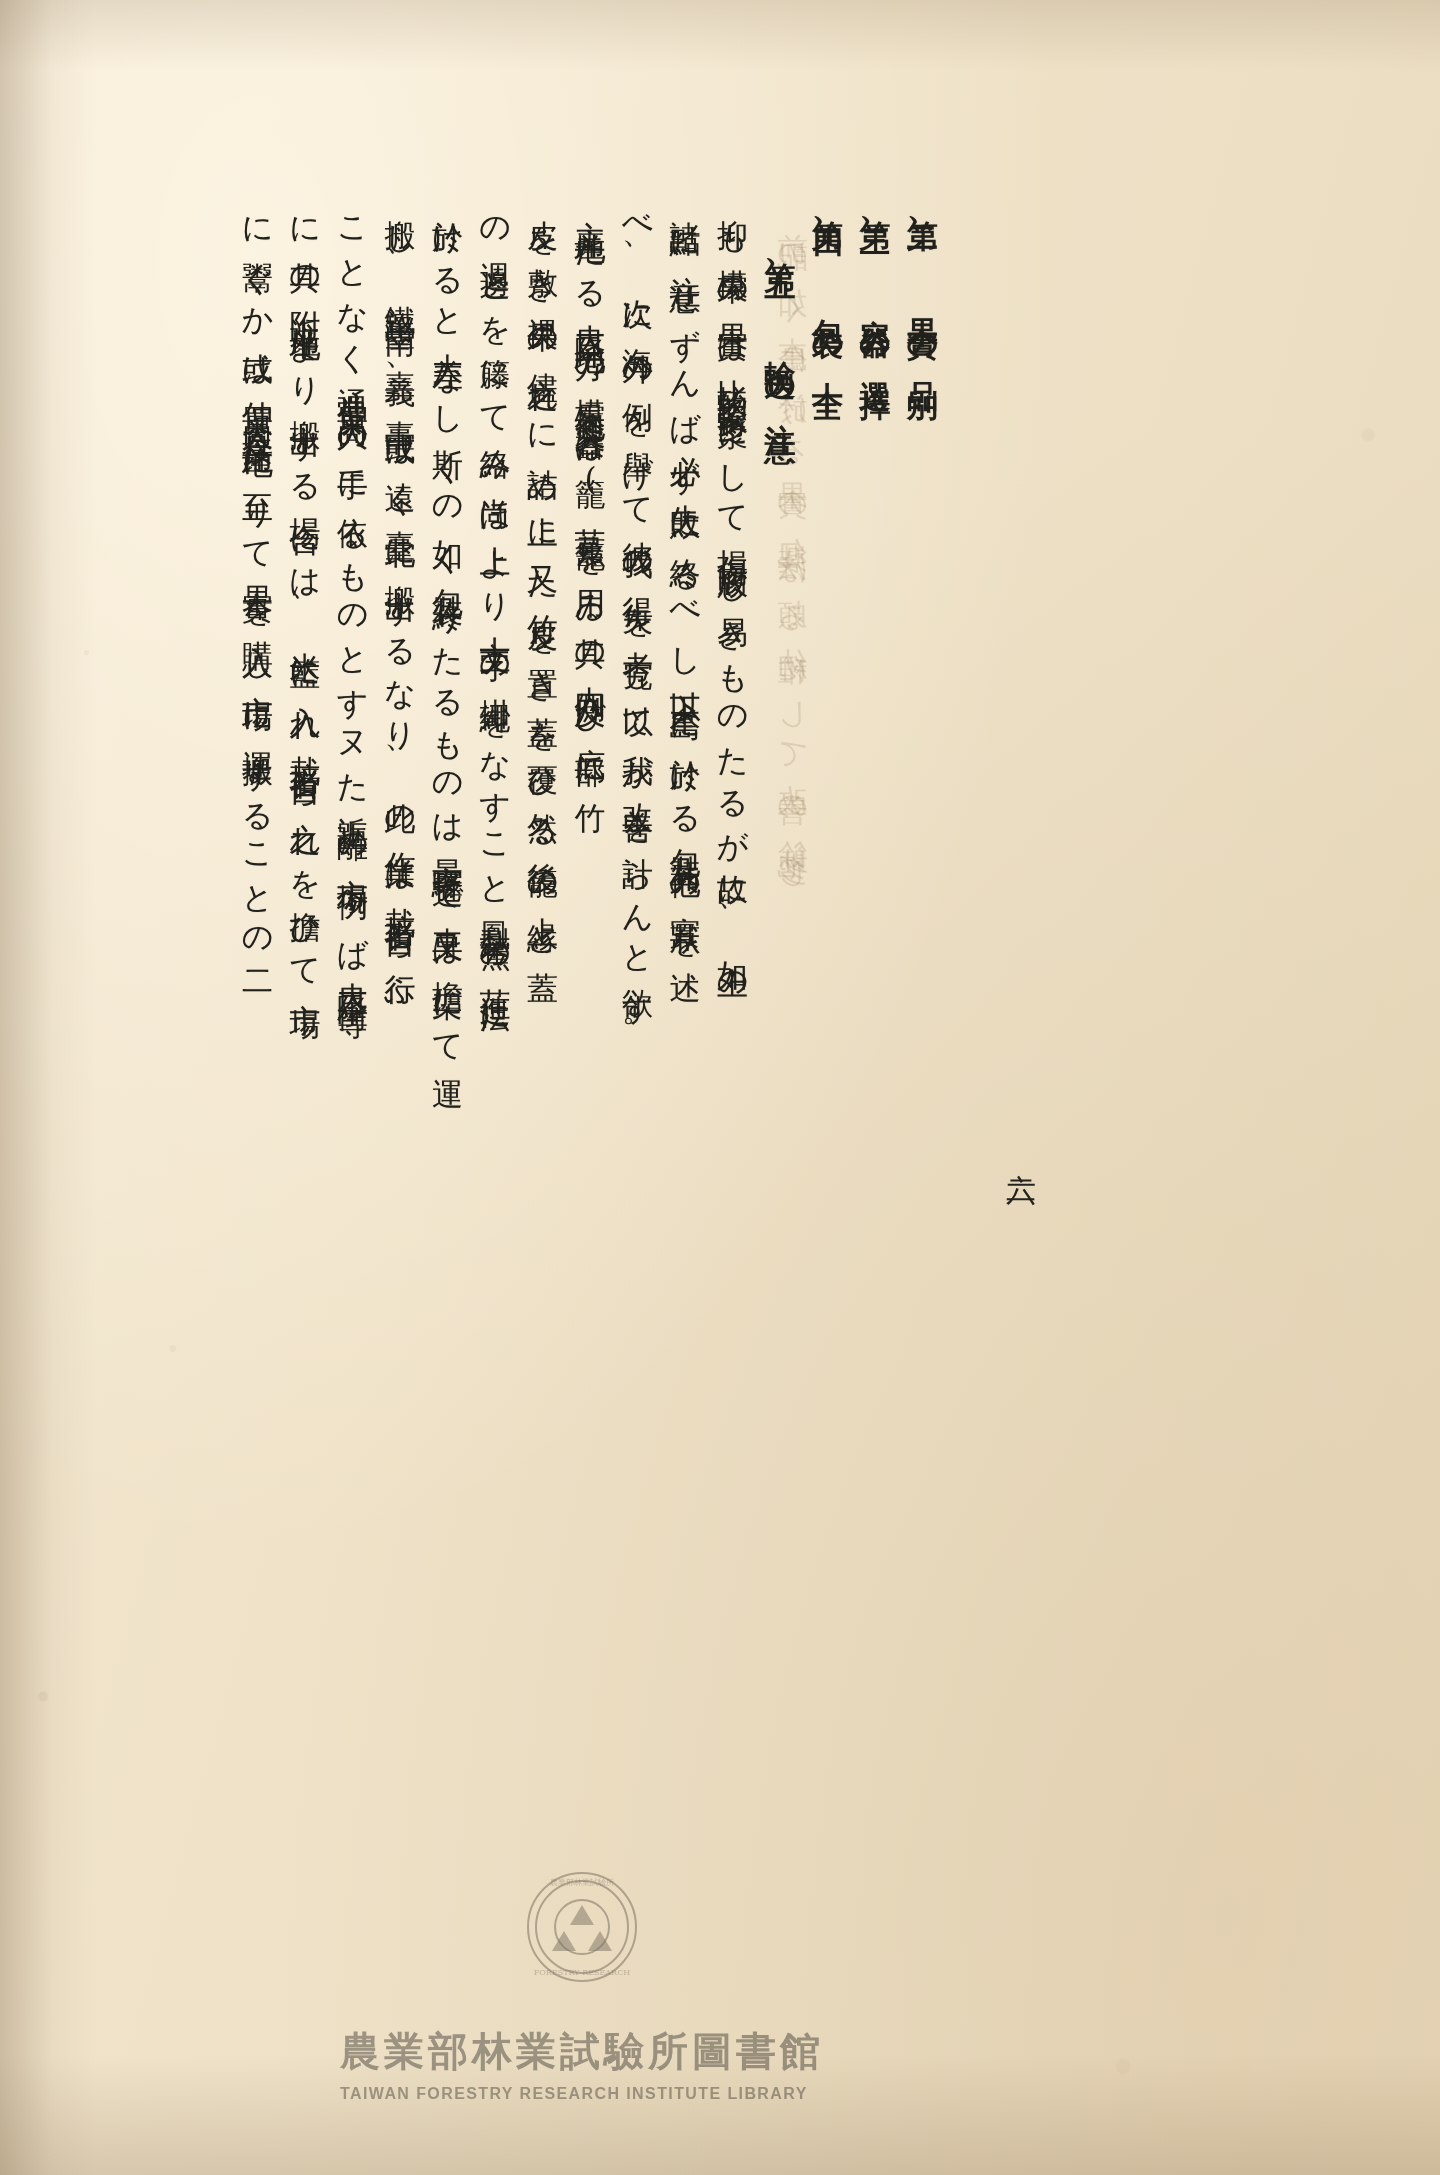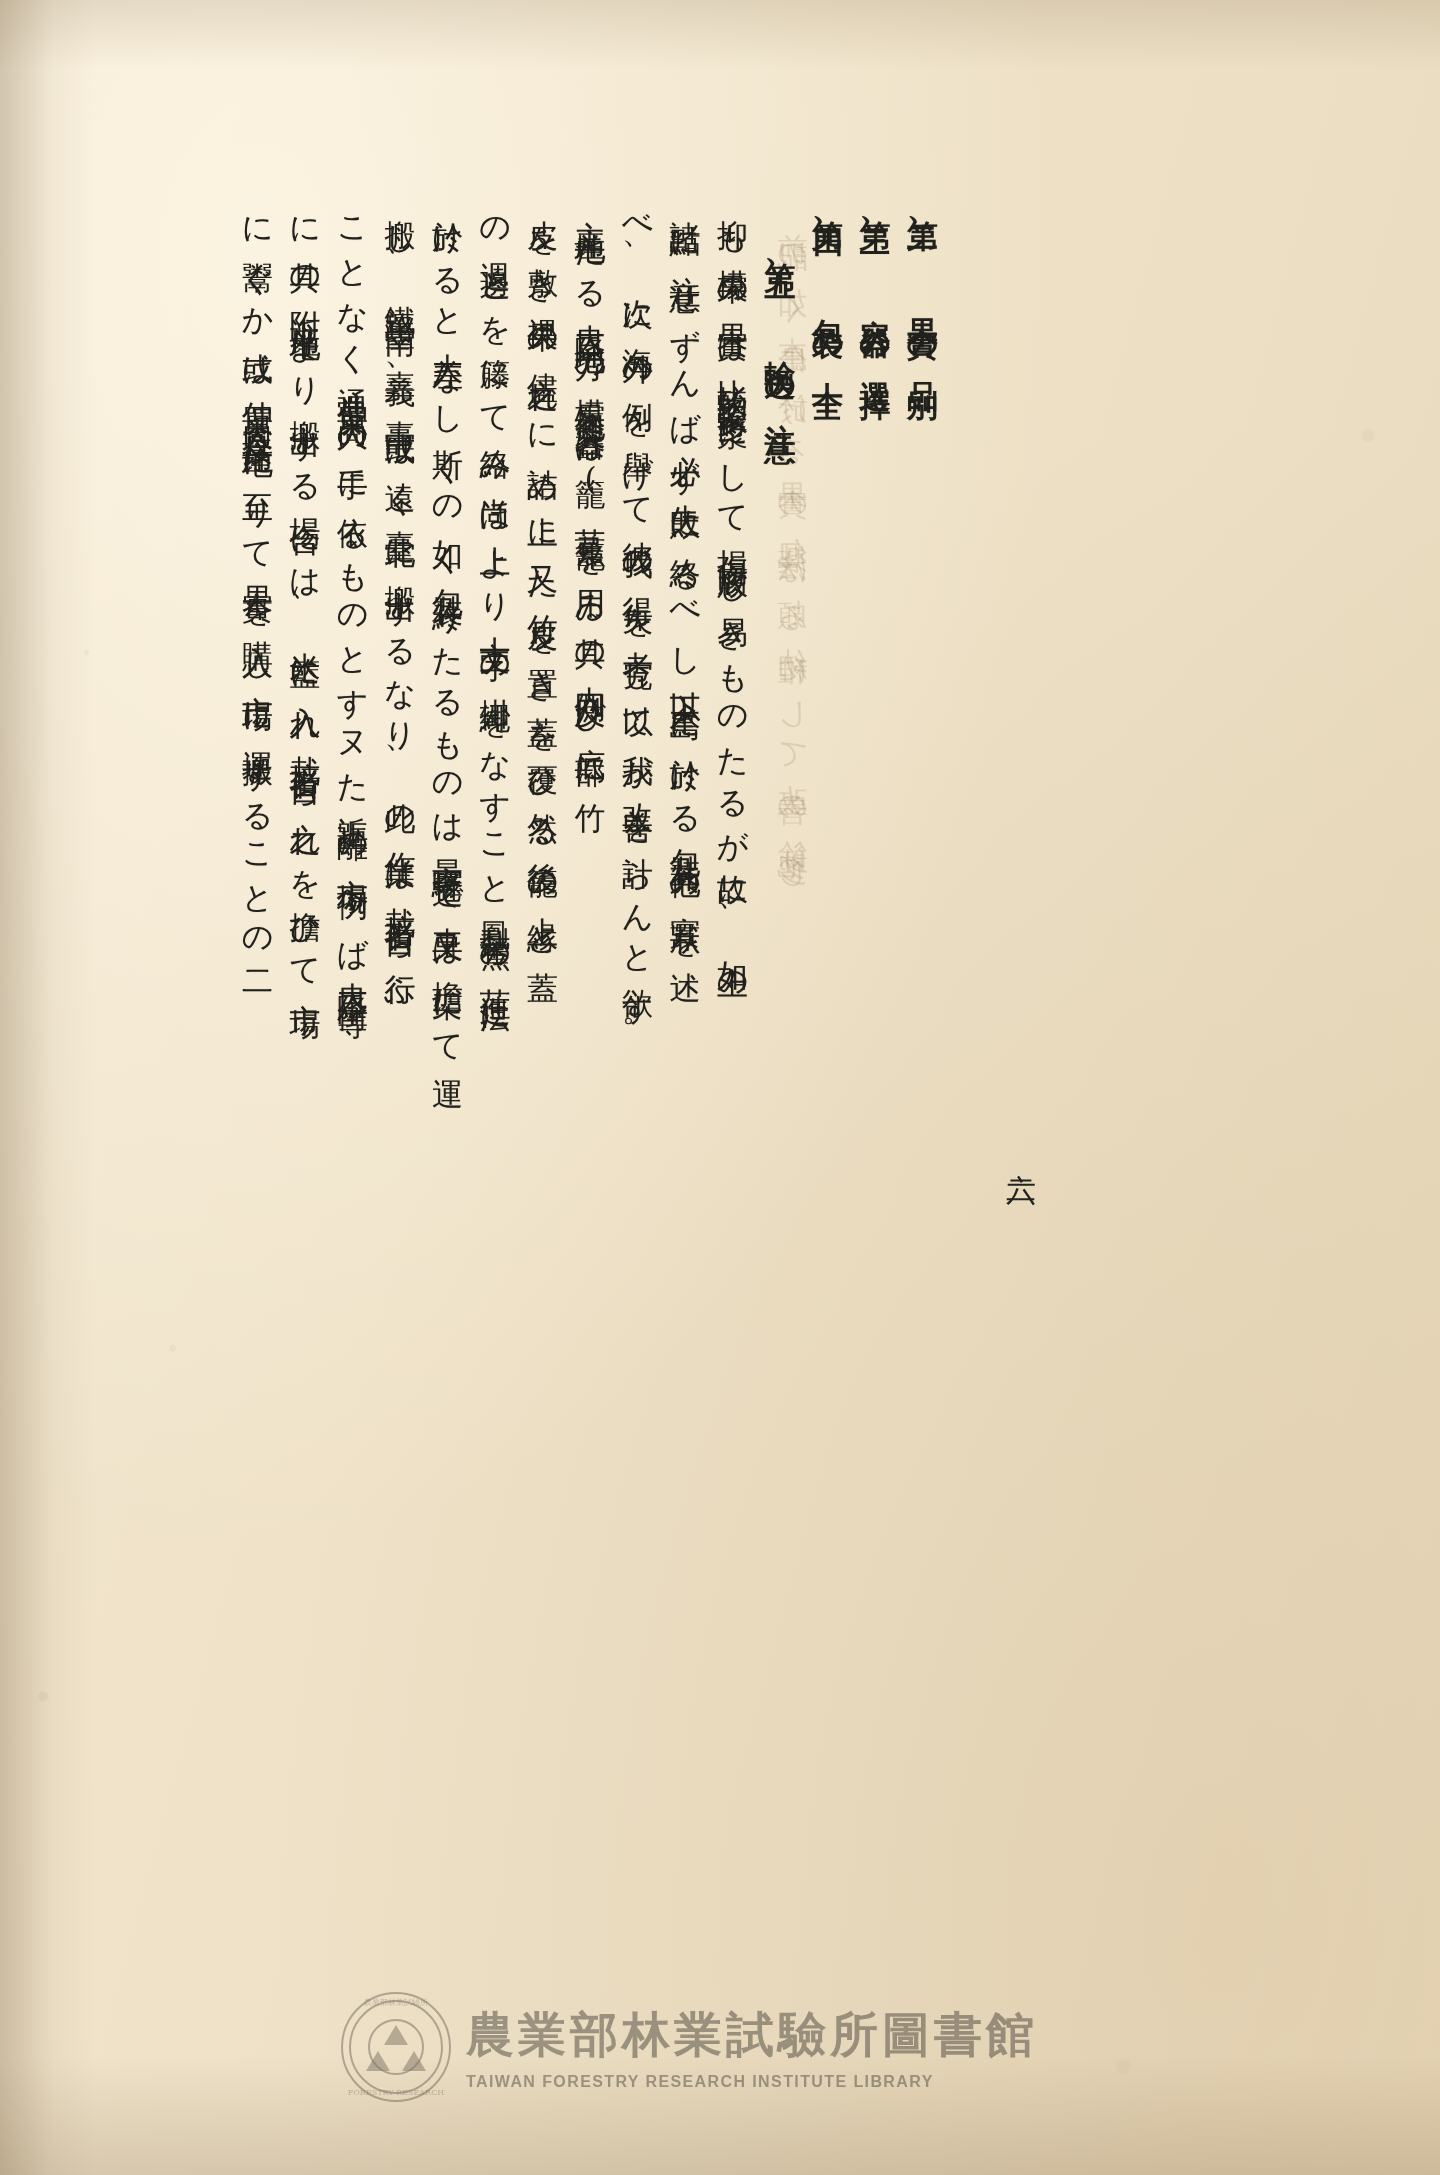--- a/index.html
+++ b/index.html
@@ -126,41 +126,43 @@
     transform: scaleX(-1);
   }
 
   
   .watermark {
     position: absolute;
     left: 340px;
     bottom: 72px;
     display: flex;
     align-items: center;
-    gap: 14px;
+    gap: 22px;
     opacity: 0.80;
     pointer-events: none;
+    flex-direction: column;
   }
   .wm-seal {
     position: relative;
     width: 112px;
     height: 112px;
     flex: 0 0 112px;
   }
   .wm-text {
     display: flex;
     flex-direction: column;
     gap: 6px;
   }
   .wm-cn {
-    font-size: 48px;
+    font-size: 40px;
     letter-spacing: 4px;
     color: rgba(75,70,62,0.62);
     font-family: "DejaVu Serif", "Liberation Serif", serif;
     font-weight: 700;
+    margin-top: 19px;
   }
   .wm-en {
     font-size: 16px;
     letter-spacing: 1.4px;
     color: rgba(75,70,62,0.60);
     font-family: "Liberation Sans", sans-serif;
     font-weight: 700;
   }
 </style>
 </head>

